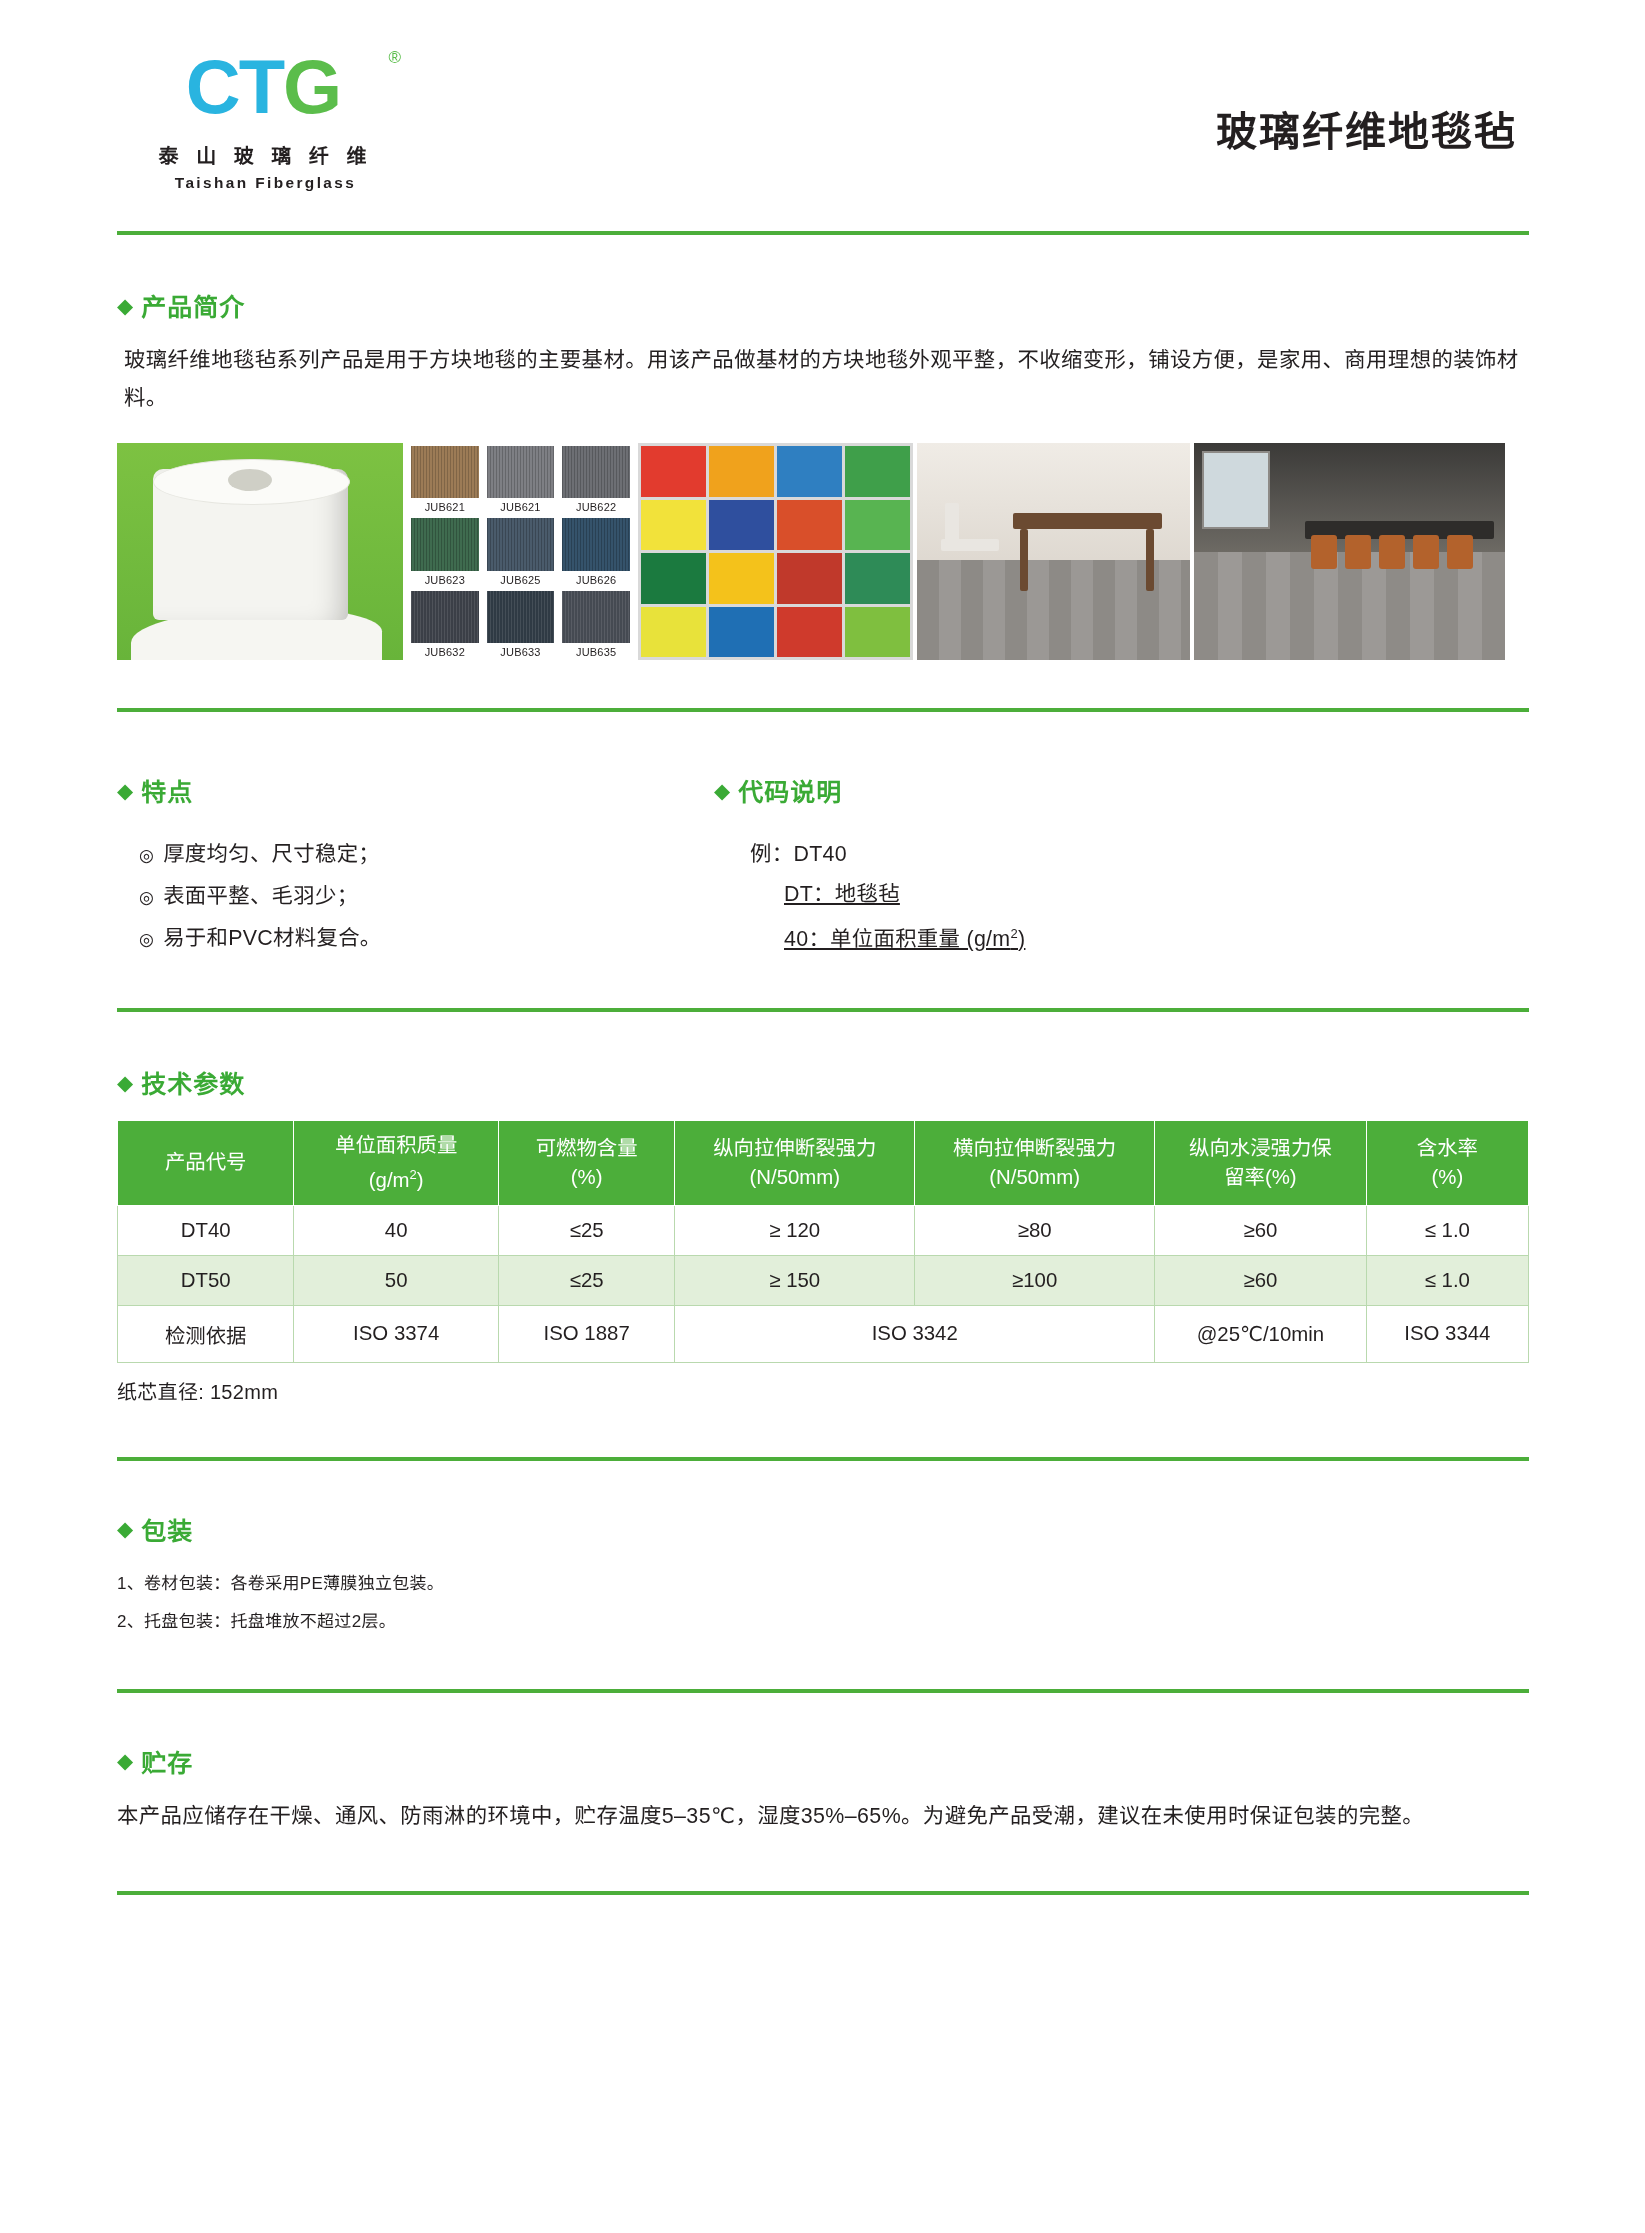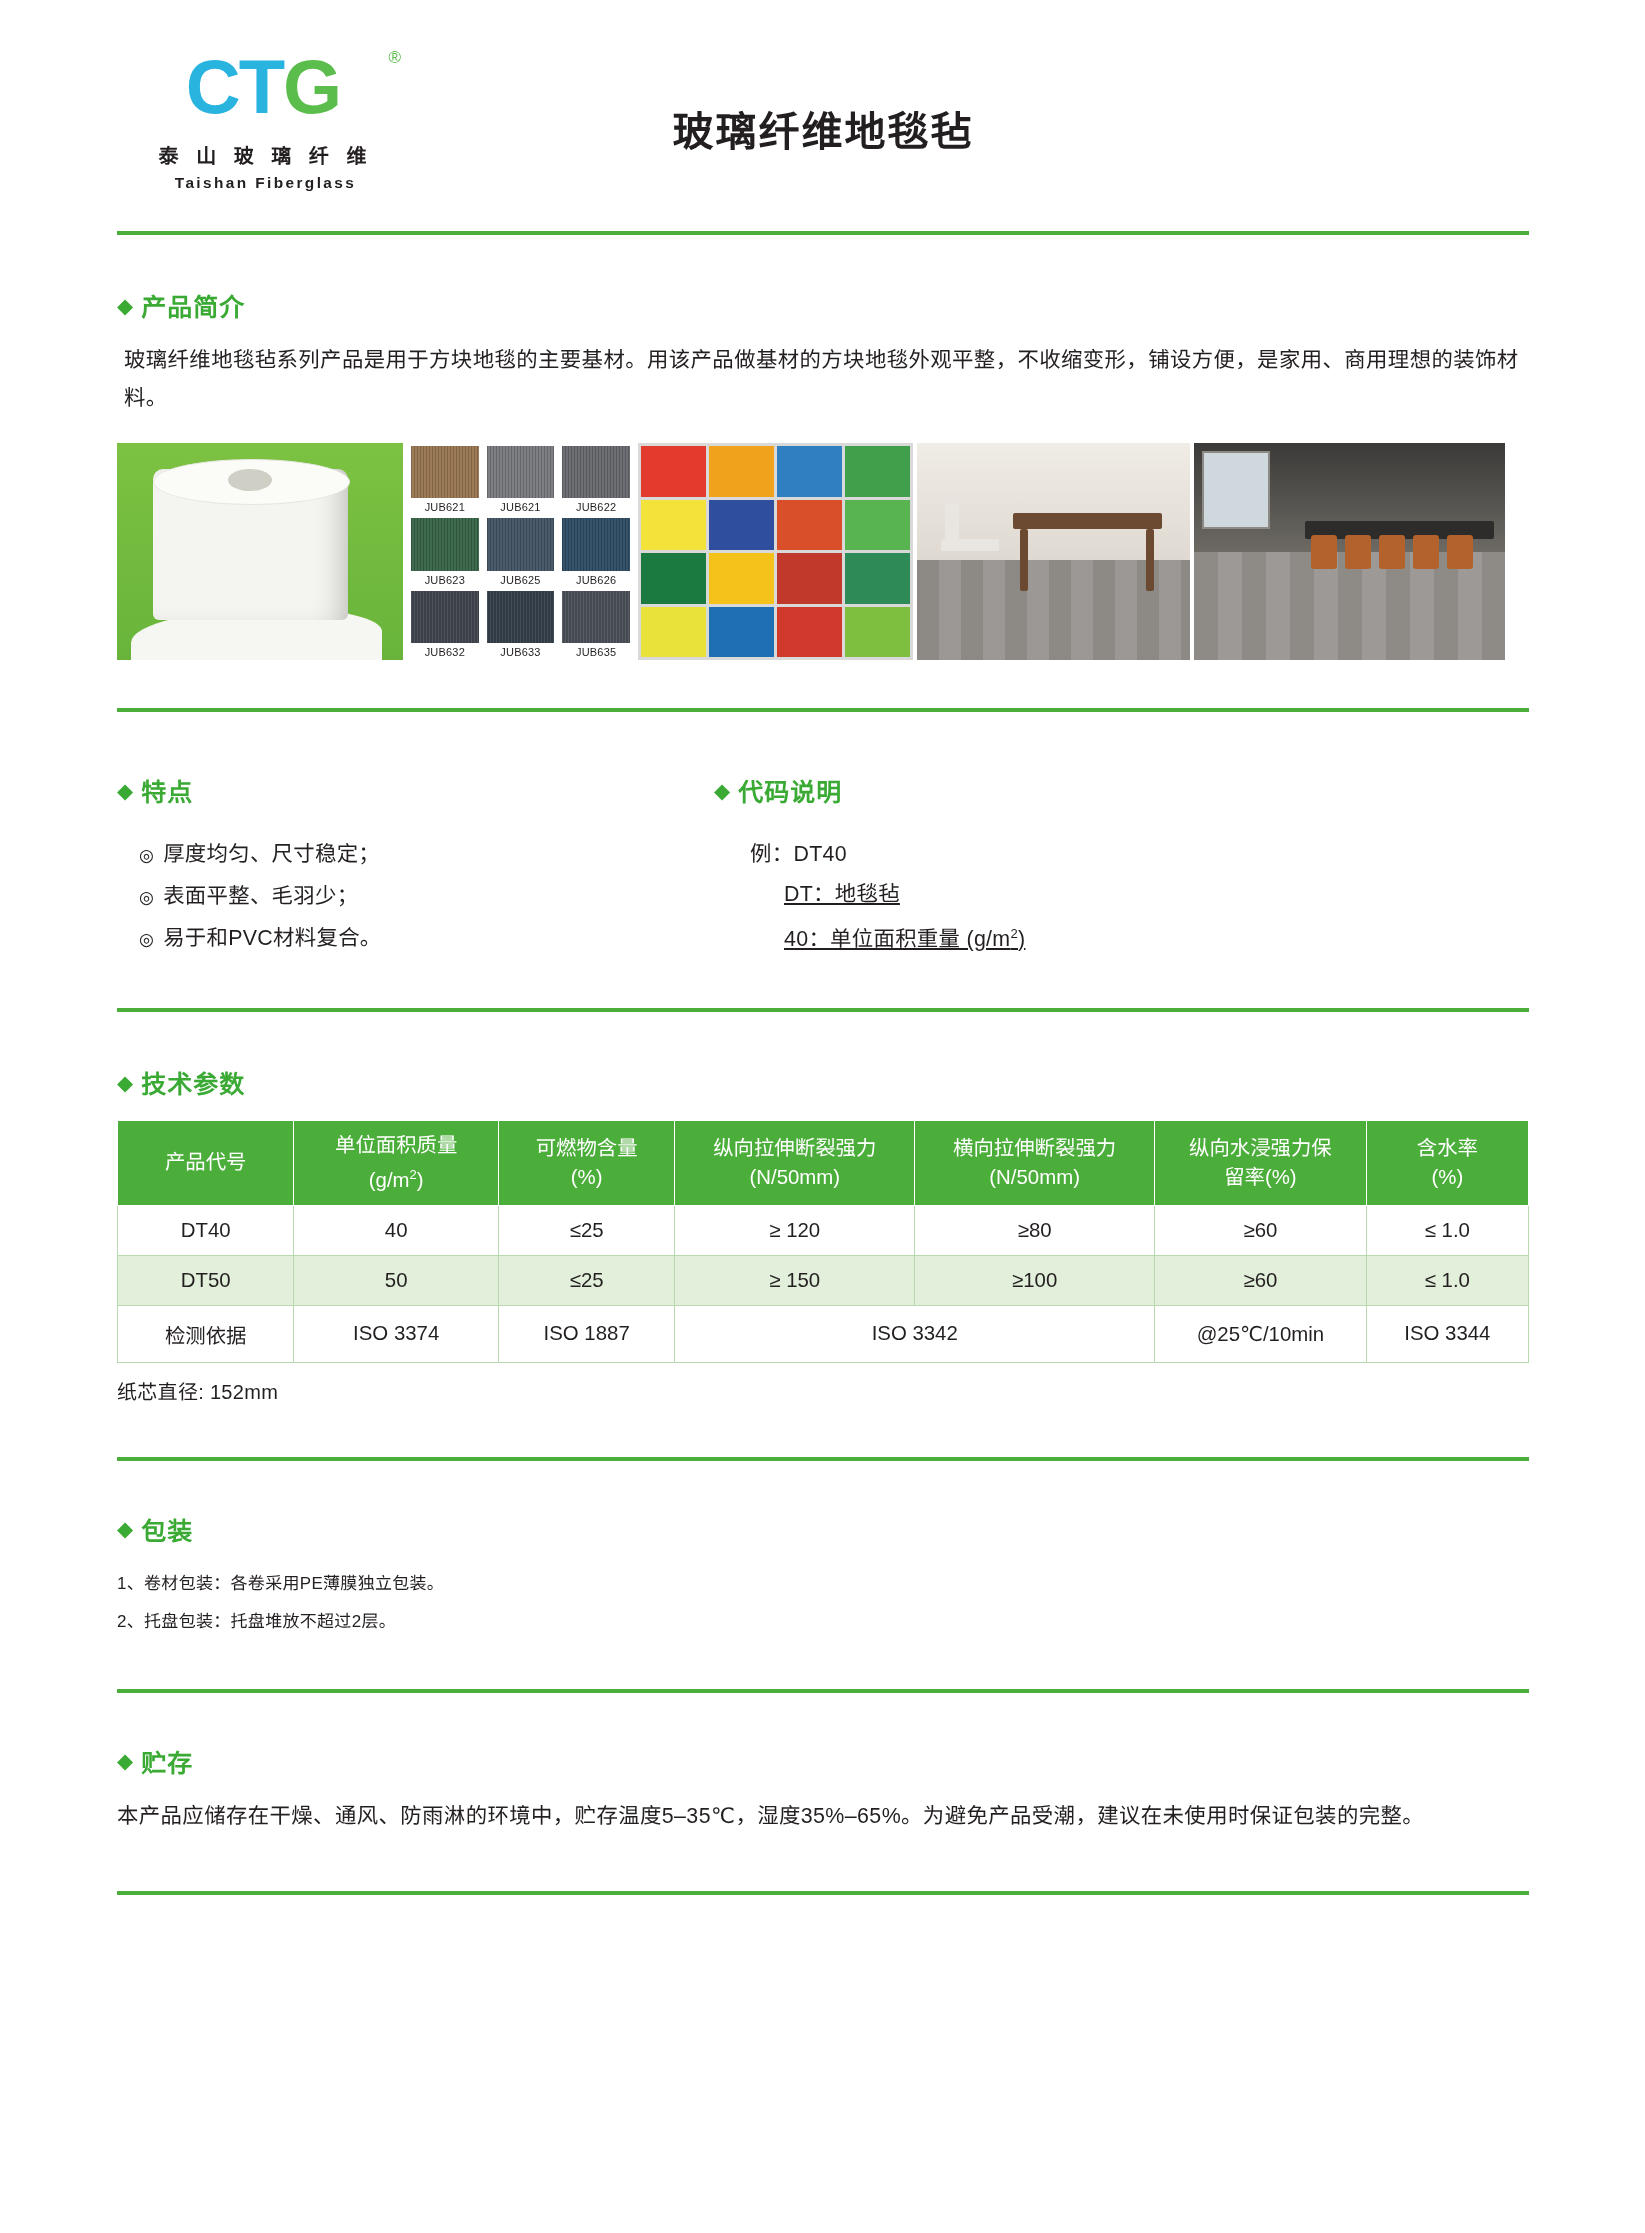--- a/index.html
+++ b/index.html
@@ -69,23 +69,23 @@
   .logo-en {
     margin-top: 5px;
     font-size: 15.4px;
     letter-spacing: 2.4px;
     color: #231f20;
     font-weight: bold;
   }
   .doc-title {
     position: absolute;
     left: 0;
-    right: 0;
+    right: 12px;
     top: 98px;
-    text-align: center;
+    text-align: right;
     font-size: 41px;
     font-weight: bold;
     letter-spacing: 2px;
     color: #231f20;
   }
 
   
   .rule {
     height: 4px;
     background: #4cae3a;

